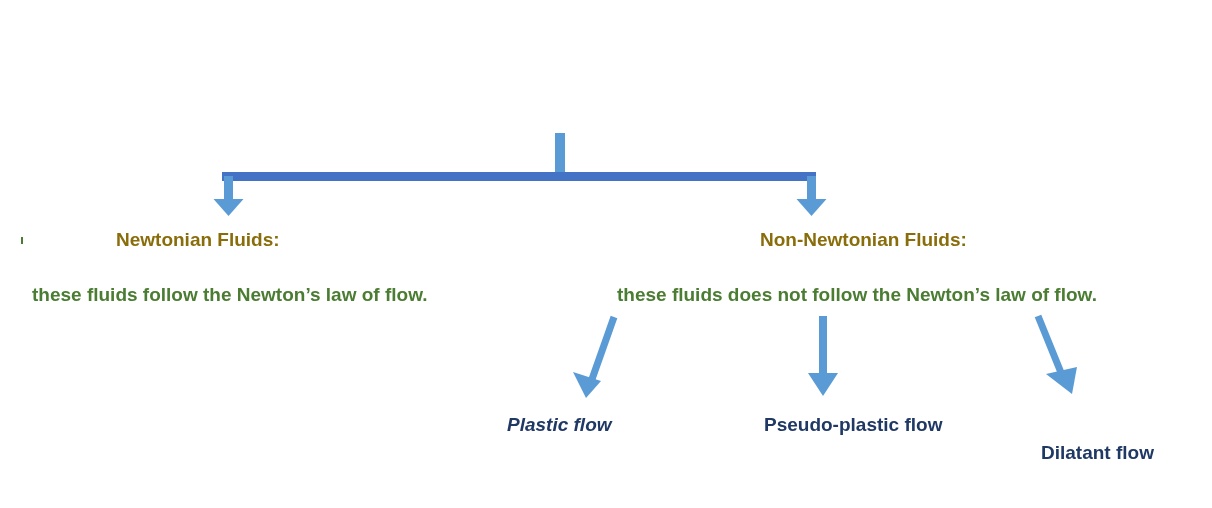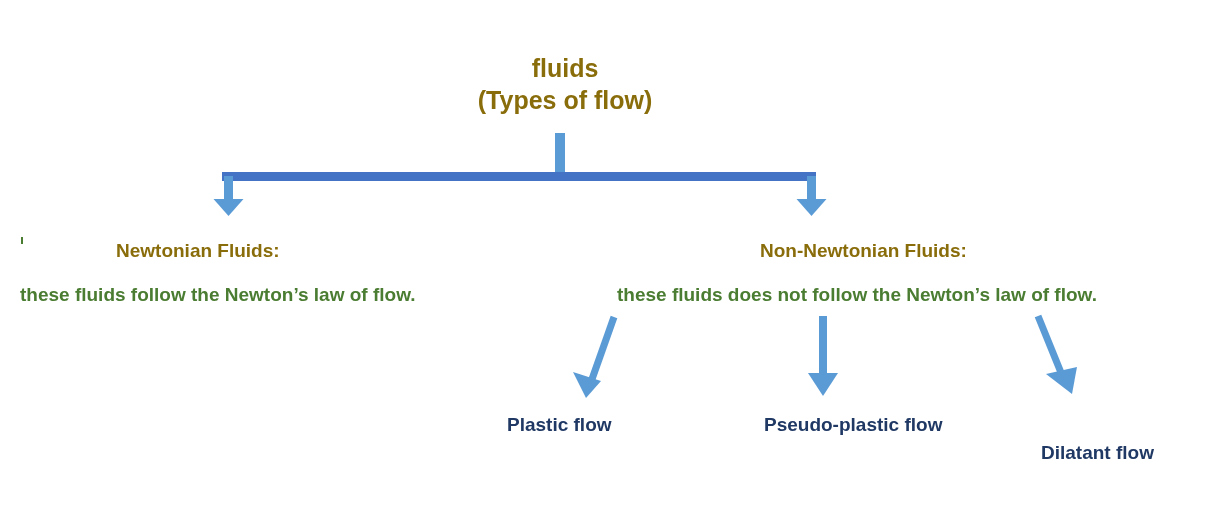--- a/index.html
+++ b/index.html
@@ -33,51 +33,51 @@
     color: #8a6d0b;
     white-space: normal;
   }
   #root-node .line2 {
     display: block;
   }
   
   .category-label {
     font-size: 19px;
     color: #8a6d0b;
-    margin-top: 11px;
   }
   #cat-newtonian {
     left: 116px;
     top: 228px;
   }
   #cat-non-newtonian {
     left: 760px;
     top: 228px;
   }
   
   .description {
     font-size: 19px;
     color: #4a7c31;
   }
   #desc-newtonian {
-    left: 20px;
+    left: 32px;
     top: 283px;
   }
   #desc-non-newtonian {
     left: 617px;
     top: 283px;
   }
   
   .leaf-label {
     font-size: 19px;
     color: #1f3864;
   }
   #leaf-plastic {
     left: 507px;
     top: 413px;
+    font-style: italic;
   }
   #leaf-pseudo {
     left: 764px;
     top: 413px;
   }
   #leaf-dilatant {
     left: 1041px;
     top: 413px;
     margin-top: 28px;
   }
@@ -129,24 +129,20 @@
       <rect x="819" y="316" width="8" height="62" fill="#5b9bd5"></rect>
       <polygon points="808,373 838,373 823,396" fill="#5b9bd5"></polygon>
     </g>
 
     <g>
       <line x1="1038" y1="316" x2="1064" y2="380" stroke="#5b9bd5" stroke-width="7"></line>
       <polygon points="1046,374 1077,367 1072,394" fill="#5b9bd5"></polygon>
     </g>
   </svg>
 
-  <div class="node-text" id="root-node">
-    <span>fluids</span>
-    <span class="line2">(Types of flow)</span>
-  </div>
 
   <div class="node-text category-label" id="cat-newtonian">Newtonian Fluids:</div>
   <div class="node-text description" id="desc-newtonian">these fluids follow the Newton’s law of flow.</div>
 
   <div class="node-text description" id="desc-non-newtonian">these fluids does not follow the Newton’s law of flow.</div>
   <div class="node-text category-label" id="cat-non-newtonian">Non-Newtonian Fluids:</div>
 
   <div class="node-text leaf-label" id="leaf-plastic">Plastic flow</div>
   <div class="node-text leaf-label" id="leaf-pseudo">Pseudo-plastic flow</div>
   <div class="node-text leaf-label" id="leaf-dilatant">Dilatant flow</div>

